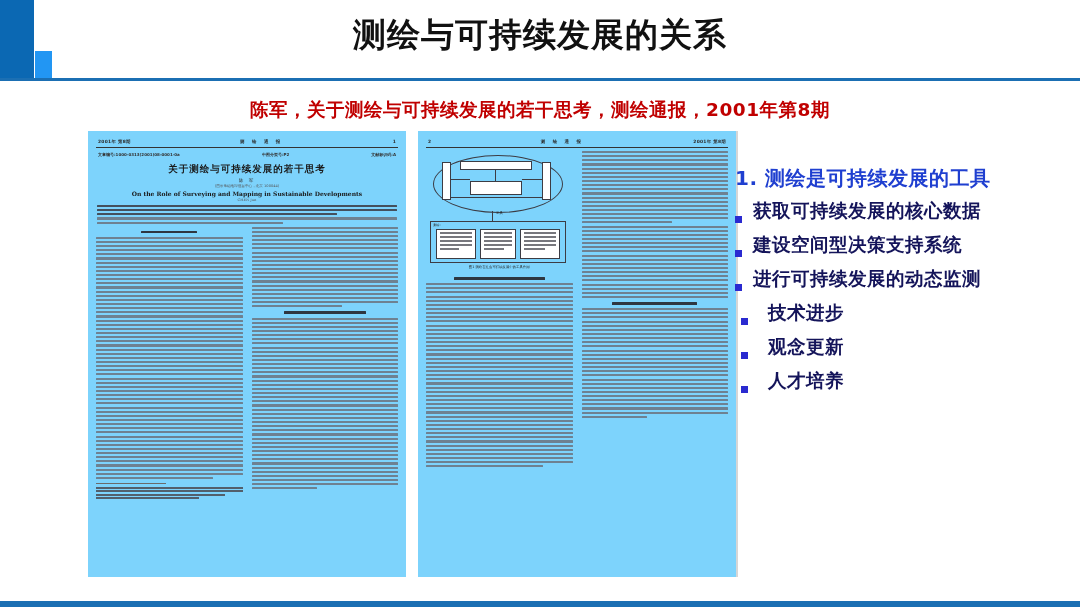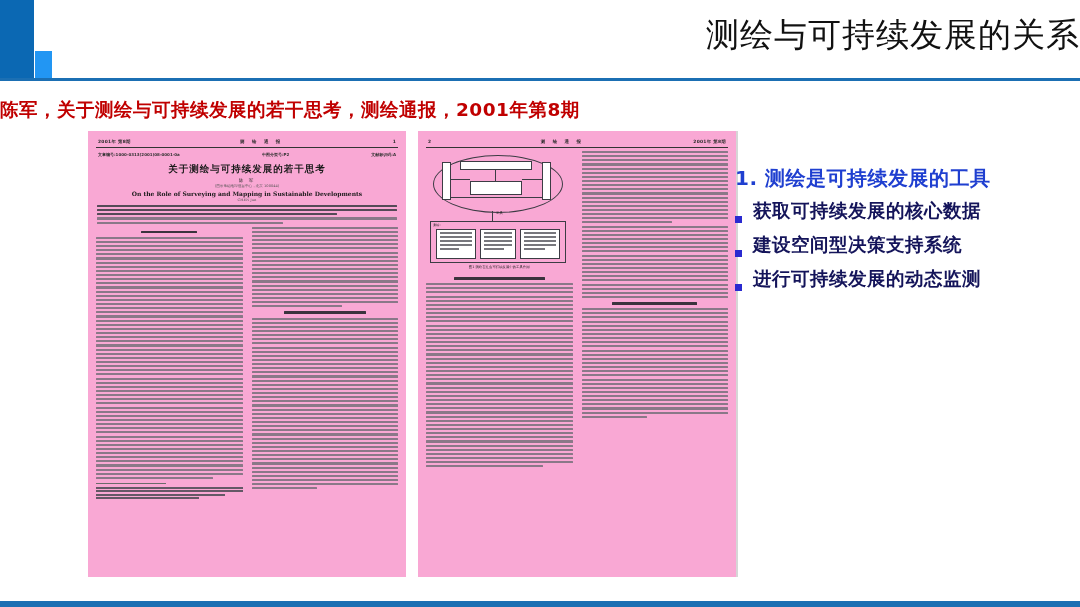--- a/index.html
+++ b/index.html
@@ -45,57 +45,57 @@
     top: 78px;
     width: 1080px;
     height: 3px;
     background: #1b6fb3;
   }
   .slide-title {
     position: absolute;
     left: 0;
     top: 15px;
     width: 1080px;
-    text-align: right;
+    text-align: center;
     font-size: 33px;
     line-height: 40px;
     color: #111111;
-    font-weight: 400;
+    font-weight: 700;
     letter-spacing: 1px;
     white-space: nowrap;
   }
 
   .footer-rule {
     position: absolute;
     left: 0;
     bottom: 0;
     width: 1080px;
     height: 6px;
     background: #1b6fb3;
   }
 
   
   .citation {
     position: absolute;
     left: 0;
     top: 97px;
     width: 1080px;
-    text-align: left;
+    text-align: center;
     font-size: 18.5px;
     line-height: 26px;
     font-weight: bold;
     color: #c00000;
     letter-spacing: 0.5px;
     white-space: nowrap;
   }
 
   
   .scan {
     position: absolute;
-    background: #f9a8d4;
+    background: #7dd3fc;
     overflow: hidden;
   }
   .scan-left {
     left: 88px;
     top: 131px;
     width: 318px;
     height: 446px;
   }
   .scan-right {
     left: 418px;
@@ -709,16 +709,30 @@
       <li class="bullet">
         <span class="marker"></span>
         <span class="btext">建设空间型决策支持系统</span>
       </li>
       <li class="bullet">
         <span class="marker"></span>
         <span class="btext">进行可持续发展的动态监测</span>
       </li>
     </ul>
 
+    <ul class="bullets indented">
+      <li class="bullet">
+        <span class="marker"></span>
+        <span class="btext">技术进步</span>
+      </li>
+      <li class="bullet">
+        <span class="marker"></span>
+        <span class="btext">观念更新</span>
+      </li>
+      <li class="bullet">
+        <span class="marker"></span>
+        <span class="btext">人才培养</span>
+      </li>
+    </ul>
   </div>
 
   <div class="footer-rule"></div>
 </div>
 
 </body></html>

